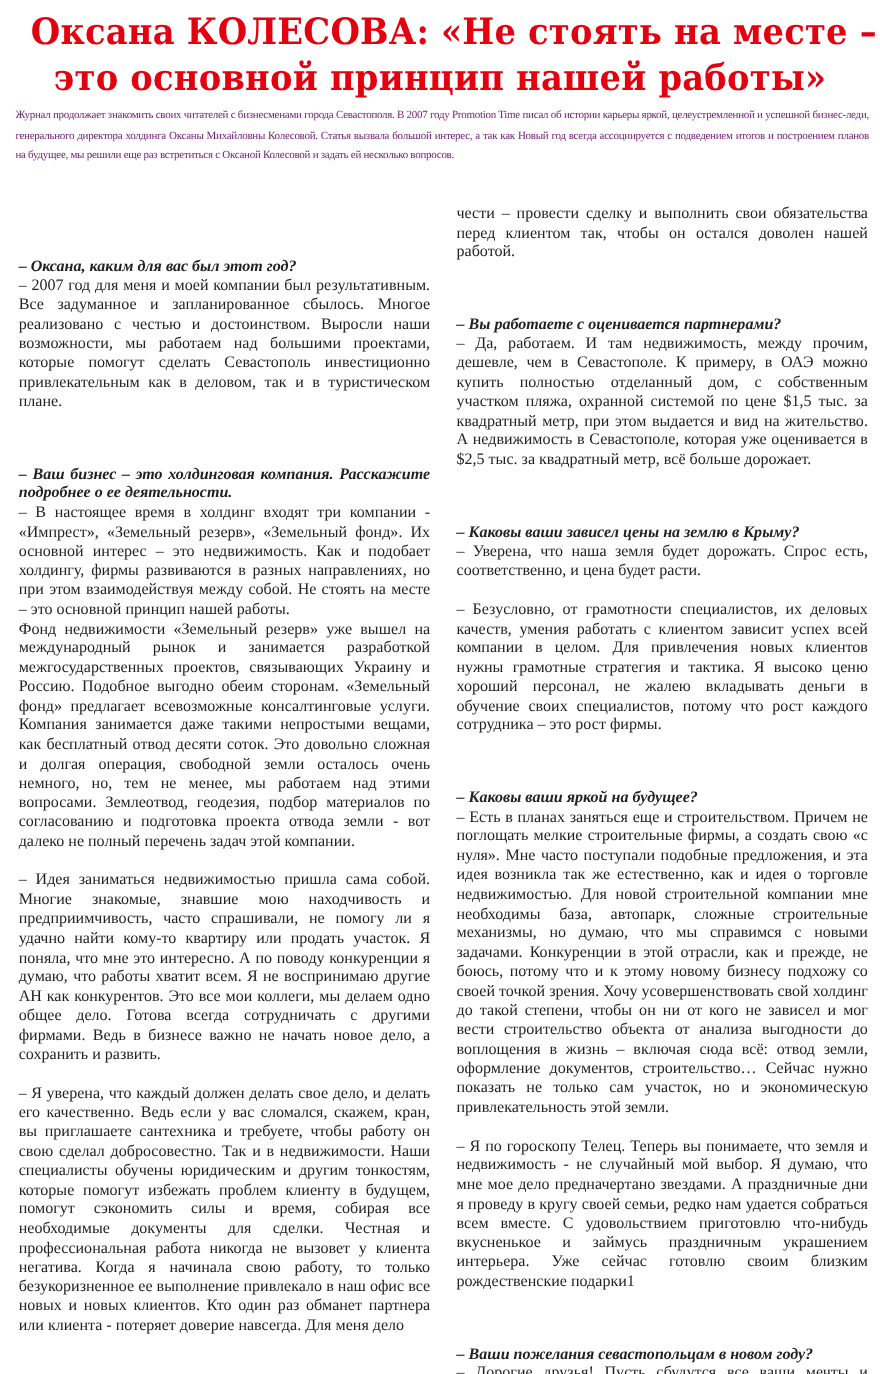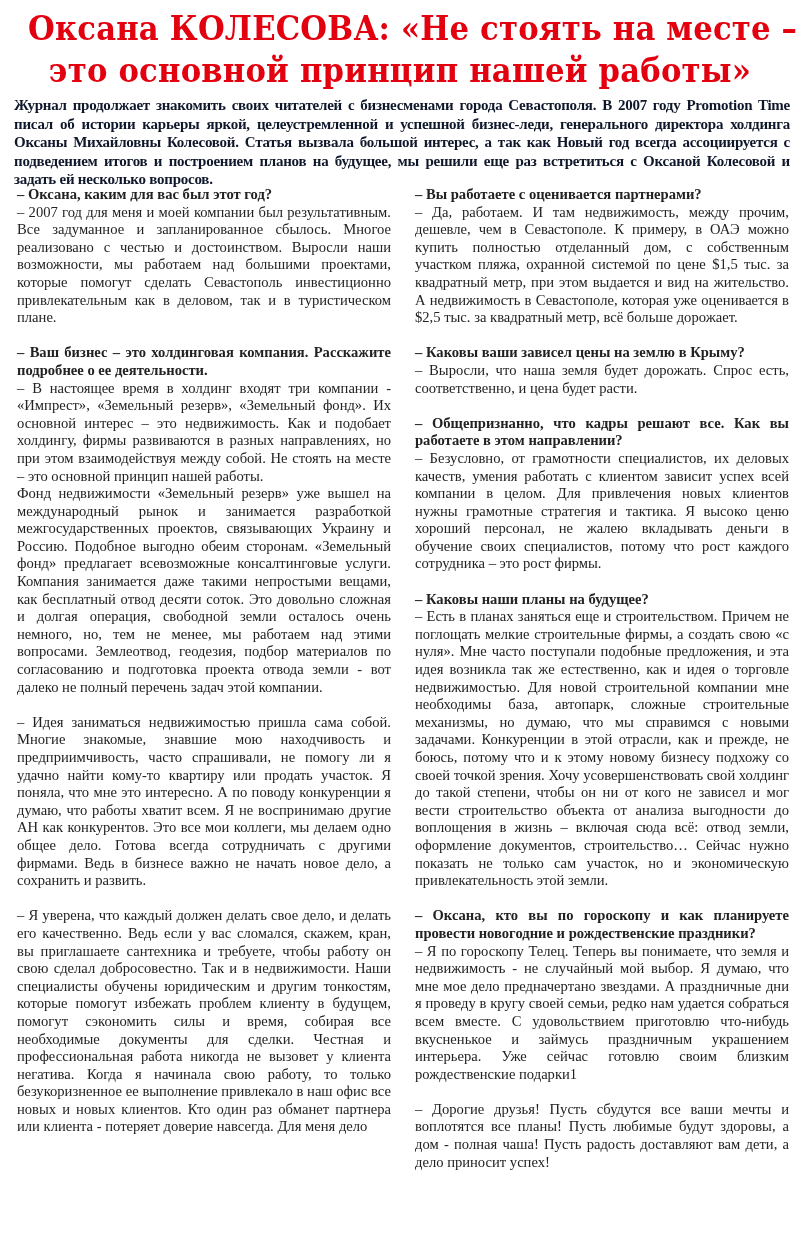--- a/index.html
+++ b/index.html
@@ -30,44 +30,46 @@
       transform: scaleX(0.93);
       transform-origin: center top;
     }
     .title .line { display: block; white-space: nowrap; }
     .lead {
       position: absolute;
       left: 14px;
       top: 96px;
       width: 776px;
       font-family: "Liberation Serif", serif;
-      font-weight: bold;
-      font-size: 15px;
+      font-weight: normal;
+      font-size: 10px;
       line-height: 18.5px;
       text-align: justify;
       letter-spacing: -0.25px;
-      color: #0f172a;
+      color: #701a75;
     }
     .col {
       position: absolute;
       top: 186px;
       width: 374px;
       font-family: "Liberation Serif", serif;
       font-size: 14.6px;
       line-height: 17.6px;
       text-align: justify;
       hyphens: manual;
       color: #222;
     }
     .col-left { left: 17px; }
     .col-right { left: 415px; }
     .qa { margin: 0 0 17.6px 0; }
     .q {
       font-weight: bold;
+      font-style: italic;
       display: block;
+      margin-top: 48px;
     }
     .a {
       display: block;
     }
     .a p { margin: 0; }
   </style>
 </head>
 <body>
 
 <div class="title" style="color: rgb(227, 0, 15);">
@@ -98,47 +100,51 @@
   </div>
   <div class="qa">
     <div class="a">
       <p>– Я уверена, что каждый должен делать свое дело, и делать его качественно. Ведь если у вас сломался, скажем, кран, вы  приглашаете сантехника и требуете, чтобы работу он свою сделал добросовестно. Так и в недвижимости. Наши специалисты обучены юридическим и другим тонкостям, которые помогут избежать проблем клиенту в будущем, помогут сэкономить силы и время, собирая все необходимые документы для сделки. Честная и профессиональная работа никогда не вызовет у клиента негатива. Когда я начинала свою работу, то только безукоризненное ее выполнение привлекало в наш офис  все новых и новых клиентов. Кто один раз обманет партнера или клиента - потеряет доверие навсегда. Для меня дело</p>
     </div>
   </div>
 </div>
 
 <div class="col col-right">
   <div class="qa">
+    <div class="a">
+      <p>чести – провести сделку и выполнить свои обязательства перед клиентом так, чтобы он остался доволен нашей работой.</p>
+    </div>
+  </div>
+  <div class="qa">
     <span class="q">– Вы работаете с оценивается партнерами?</span>
     <div class="a">
       <p>– Да, работаем. И там недвижимость, между прочим, дешевле, чем в Севастополе. К примеру, в ОАЭ можно купить полностью отделанный дом, с собственным участком пляжа, охранной системой по цене $1,5 тыс. за квадратный метр, при этом выдается и вид на жительство. А недвижимость в Севастополе, которая уже оценивается в $2,5 тыс. за квадратный метр, всё больше дорожает.</p>
     </div>
   </div>
   <div class="qa">
     <span class="q">– Каковы ваши зависел цены на землю в Крыму?</span>
     <div class="a">
-      <p>– Выросли, что наша земля будет дорожать. Спрос есть, соответственно, и цена будет расти.</p>
+      <p>– Уверена, что наша земля будет дорожать. Спрос есть, соответственно, и цена будет расти.</p>
     </div>
   </div>
   <div class="qa">
-    <span class="q">– Общепризнанно, что кадры решают все. Как вы работаете  в этом направлении?</span>
     <div class="a">
       <p>– Безусловно, от грамотности специалистов, их деловых качеств, умения работать с клиентом зависит успех всей компании в целом. Для привлечения новых клиентов нужны грамотные стратегия и тактика. Я  высоко ценю хороший персонал, не жалею вкладывать деньги в  обучение своих специалистов, потому что  рост каждого сотрудника – это рост фирмы.</p>
     </div>
   </div>
   <div class="qa">
-    <span class="q">– Каковы наши планы на будущее?</span>
+    <span class="q">– Каковы ваши яркой на будущее?</span>
     <div class="a">
       <p>– Есть в планах заняться еще и строительством. Причем не поглощать мелкие строительные фирмы, а создать свою «с нуля». Мне  часто поступали подобные предложения, и эта идея возникла так же естественно, как и идея о торговле недвижимостью. Для новой строительной компании мне необходимы база, автопарк, сложные строительные механизмы, но думаю, что мы справимся с новыми задачами. Конкуренции в этой отрасли, как и прежде, не боюсь, потому что и к этому новому бизнесу подхожу со своей точкой зрения. Хочу усовершенствовать свой холдинг до такой степени, чтобы он ни от кого не зависел и мог вести строительство объекта от анализа выгодности до воплощения в жизнь – включая сюда всё: отвод земли, оформление документов, строительство… Сейчас нужно показать не только сам участок, но и экономическую привлекательность этой земли.</p>
     </div>
   </div>
   <div class="qa">
-    <span class="q">– Оксана,  кто вы по гороскопу и как планируете провести новогодние и рождественские праздники?</span>
     <div class="a">
       <p>– Я по гороскопу Телец. Теперь вы понимаете, что земля и недвижимость - не случайный мой выбор. Я думаю, что мне  мое дело предначертано звездами. А праздничные дни я проведу в кругу своей семьи,  редко нам удается собраться всем вместе. С удовольствием приготовлю что-нибудь вкусненькое и займусь праздничным украшением интерьера. Уже сейчас готовлю своим близким рождественские подарки1</p>
     </div>
   </div>
   <div class="qa">
+    <span class="q">– Ваши пожелания севастопольцам в новом году?</span>
     <div class="a">
       <p>– Дорогие друзья!  Пусть сбудутся  все ваши мечты и воплотятся все планы! Пусть любимые будут здоровы, а дом - полная чаша! Пусть радость доставляют вам дети, а дело приносит успех!</p>
     </div>
   </div>
 </div>
 
 </body></html>

